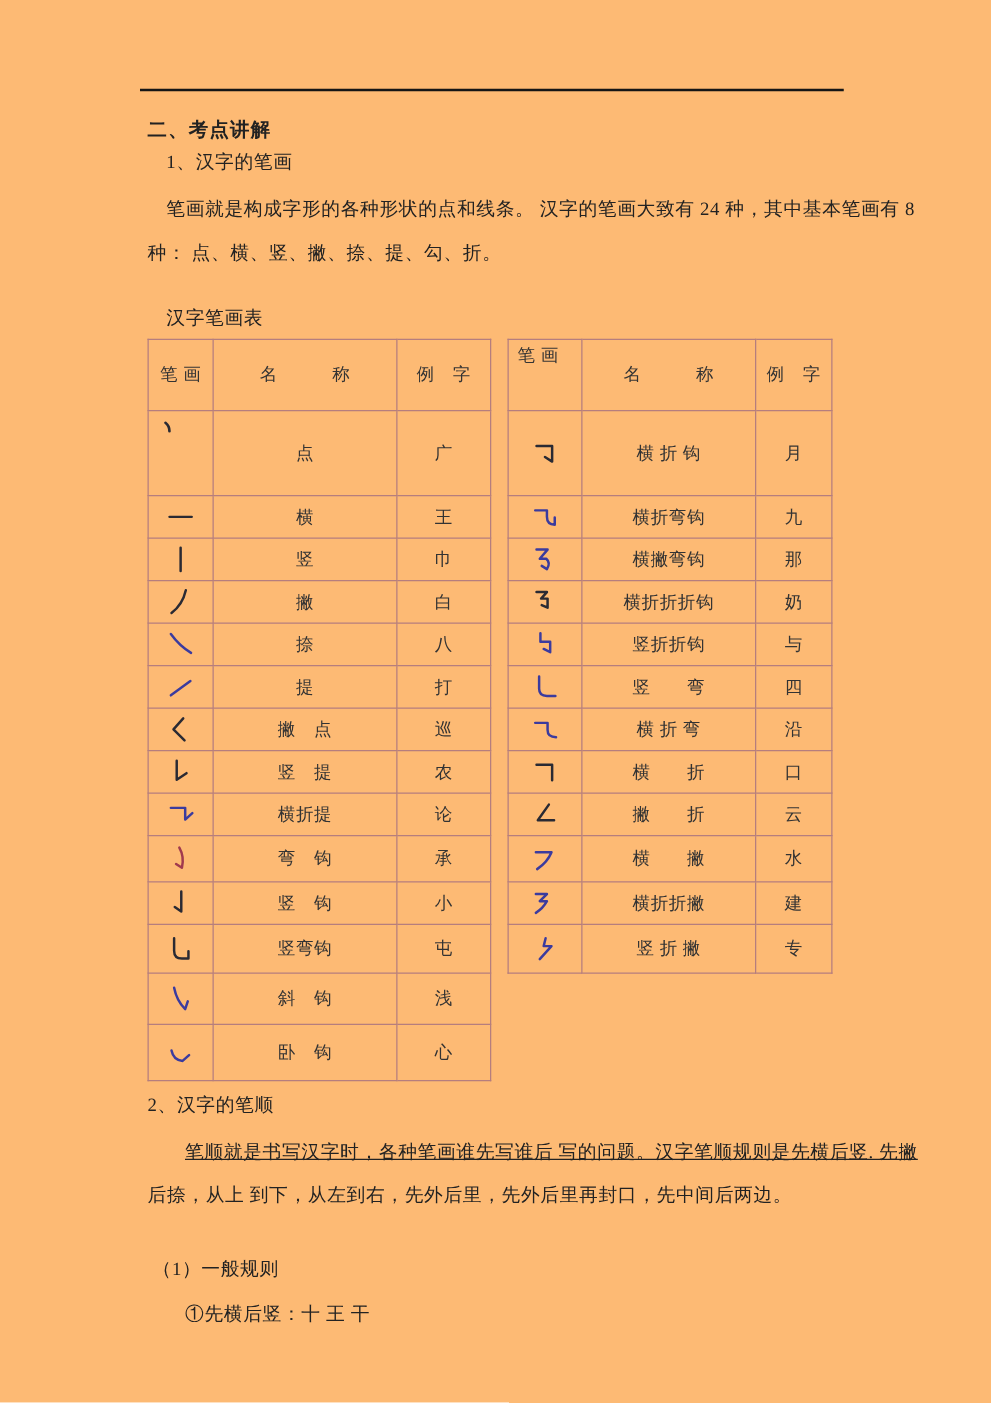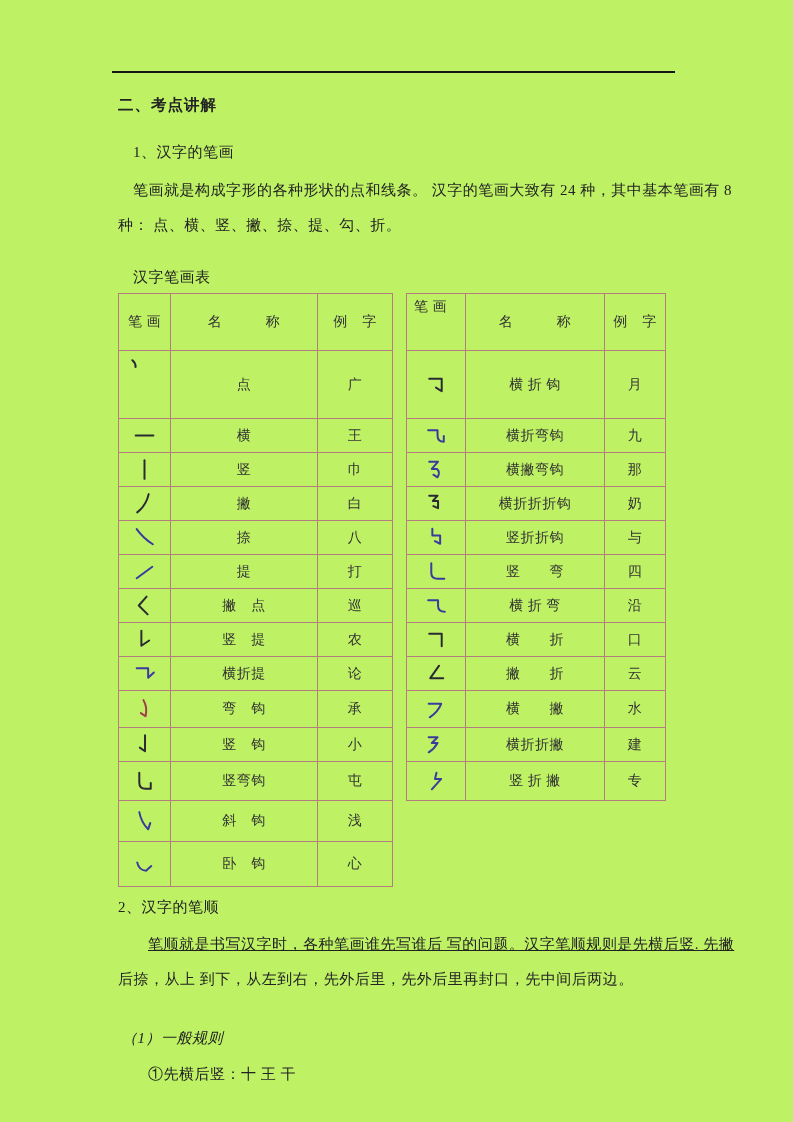--- a/index.html
+++ b/index.html
@@ -3,42 +3,42 @@
 <meta charset="utf-8">
 <style>
   :root{
     --tb:#b57e7e;
     --ink:#222;
   }
   html,body{margin:0;padding:0;background:#fff;}
   .page{
     position:relative;
     width:793px;height:1122px;
-    background:#bef264;
+    background:#fdba74;
     box-sizing:border-box;
     padding:71px 0 0 118px;
     font-family:"Liberation Serif","DejaVu Serif",serif;
     color:var(--ink);
     font-size:15px;
     letter-spacing:0.5px;
     overflow:hidden;
   }
   .top-rule{
     width:563px;margin-left:-6px;
     border-top:2px solid #151515;
     height:0;
   }
   .h-main{
     margin-top:24px;
     font-size:15.5px;font-weight:bold;
     font-family:"Liberation Sans","DejaVu Sans",sans-serif;
     letter-spacing:1px;
   }
   .line{line-height:16px;}
-  .sub1{margin-top:31px;margin-left:15px;}
+  .sub1{margin-top:9px;margin-left:15px;}
   .para{margin-top:13px;}
   .pline{line-height:35px;white-space:pre;}
   .ind1{padding-left:15px;}
   .ind2{padding-left:30px;text-decoration:underline;}
   .caption{margin-top:26px;margin-left:15px;}
   .tables{margin-top:8px;display:flex;align-items:flex-start;}
   table{border-collapse:collapse;table-layout:fixed;}
   table,td{border:1px solid var(--tb);}
   td{
     text-align:center;vertical-align:middle;
@@ -57,21 +57,21 @@
   .tbl-right thead td:first-child{
     vertical-align:top;text-align:left;padding:4px 0 0 7px;
   }
   .tbl-left tbody tr:first-child td.stroke-cell{
     text-align:left;vertical-align:top;padding:5px 0 0 7px;
   }
   .stroke-svg{width:25px;height:25px;vertical-align:middle;display:inline-block;}
   .stroke-svg.small{width:17px;height:17px;}
   .sub2{margin-top:12px;}
   .para2{margin-top:12px;}
-  .rule-head{margin-top:33px;margin-left:4px;font-style:italic;}
+  .rule-head{margin-top:33px;margin-left:4px;}
   .rule-item{margin-top:20px;margin-left:30px;}
 </style>
 </head>
 <body>
 
 <div class="page">
 
   <div class="top-rule"></div>
 
   <div class="h-main line">二、考点讲解</div>

